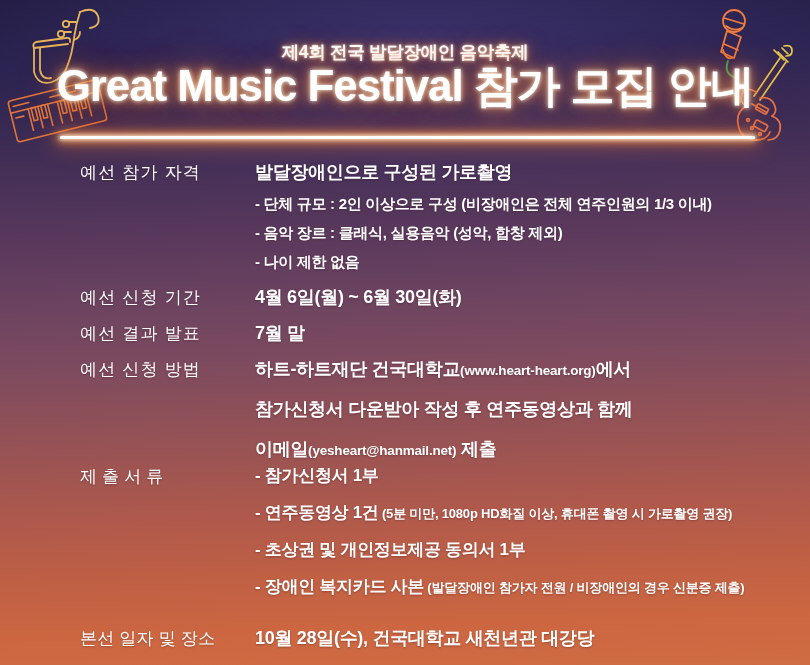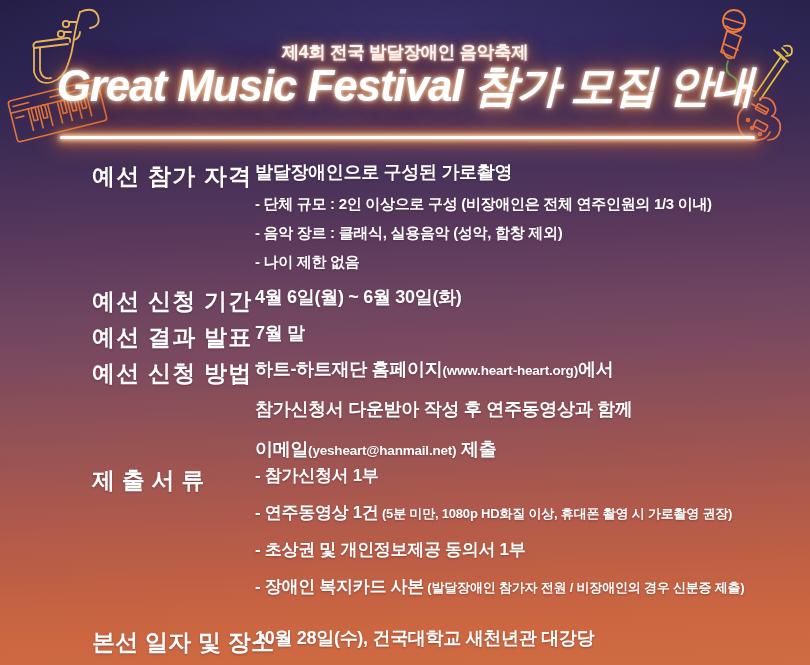--- a/index.html
+++ b/index.html
@@ -93,42 +93,41 @@
     font-size: 44px;
     font-weight: bold;
     color: #ffffff;
     letter-spacing: -1.1px;
     white-space: nowrap;
     text-shadow:
       0 0 4px rgba(255,245,230,0.95),
       0 0 12px rgba(255,165,85,0.9),
       0 0 26px rgba(226,108,44,0.75),
       0 0 44px rgba(200,80,30,0.45);
-    font-style: italic;
   }
 
   
   #content {
     position: absolute;
     left: 0;
     top: 158px;
     width: 810px;
   }
   .row {
     position: absolute;
     left: 0;
     width: 810px;
     color: #ffffff;
   }
   .label {
     position: absolute;
-    left: 92px;
+    left: 80px;
     width: 160px;
-    font-size: 23px;
-    font-weight: bold;
+    font-size: 17px;
+    font-weight: normal;
     color: #ffffff;
     letter-spacing: 1.2px;
     white-space: nowrap;
     text-shadow: 0 1px 2px rgba(60,20,30,0.35);
   }
   .label.tight { letter-spacing: 0.2px; }
   .value {
     position: absolute;
     left: 255px;
     font-size: 18px;
@@ -272,21 +271,21 @@
       <div class="value" style="top:1px;">4월 6일(월) ~ 6월 30일(화)</div>
     </div>
 
     <div class="row" style="top:162px;">
       <div class="label" style="top:2px;">예선  결과  발표</div>
       <div class="value" style="top:1px;">7월 말</div>
     </div>
 
     <div class="row" style="top:198px;">
       <div class="label" style="top:2px;">예선  신청  방법</div>
-      <div class="value" style="top:1px;"><span>하트-하트재단 홈페이지</span><span class="small">(www.heart-heart.org)</span><span>에서</span></div>
+      <div class="value" style="top:1px;"><span>하트-하트재단 건국대학교</span><span class="small">(www.heart-heart.org)</span><span>에서</span></div>
       <div class="value" style="top:41px;">참가신청서 다운받아 작성 후 연주동영상과 함께</div>
       <div class="value" style="top:81px;"><span>이메일</span><span class="small">(yesheart@hanmail.net)</span><span> 제출</span></div>
     </div>
 
     <div class="row" style="top:305px;">
       <div class="label tight" style="top:2px;">제  출    서  류</div>
 
       <div class="docline" style="top:1px;text-align:center;"><span>- 참가신청서 1부</span><span class="small"></span></div>
 
       <div class="docline" style="top:38px;"><span>- 연주동영상 1건</span><span class="small"> (5분 미만, 1080p HD화질 이상, 휴대폰 촬영 시 가로촬영 권장)</span></div>

